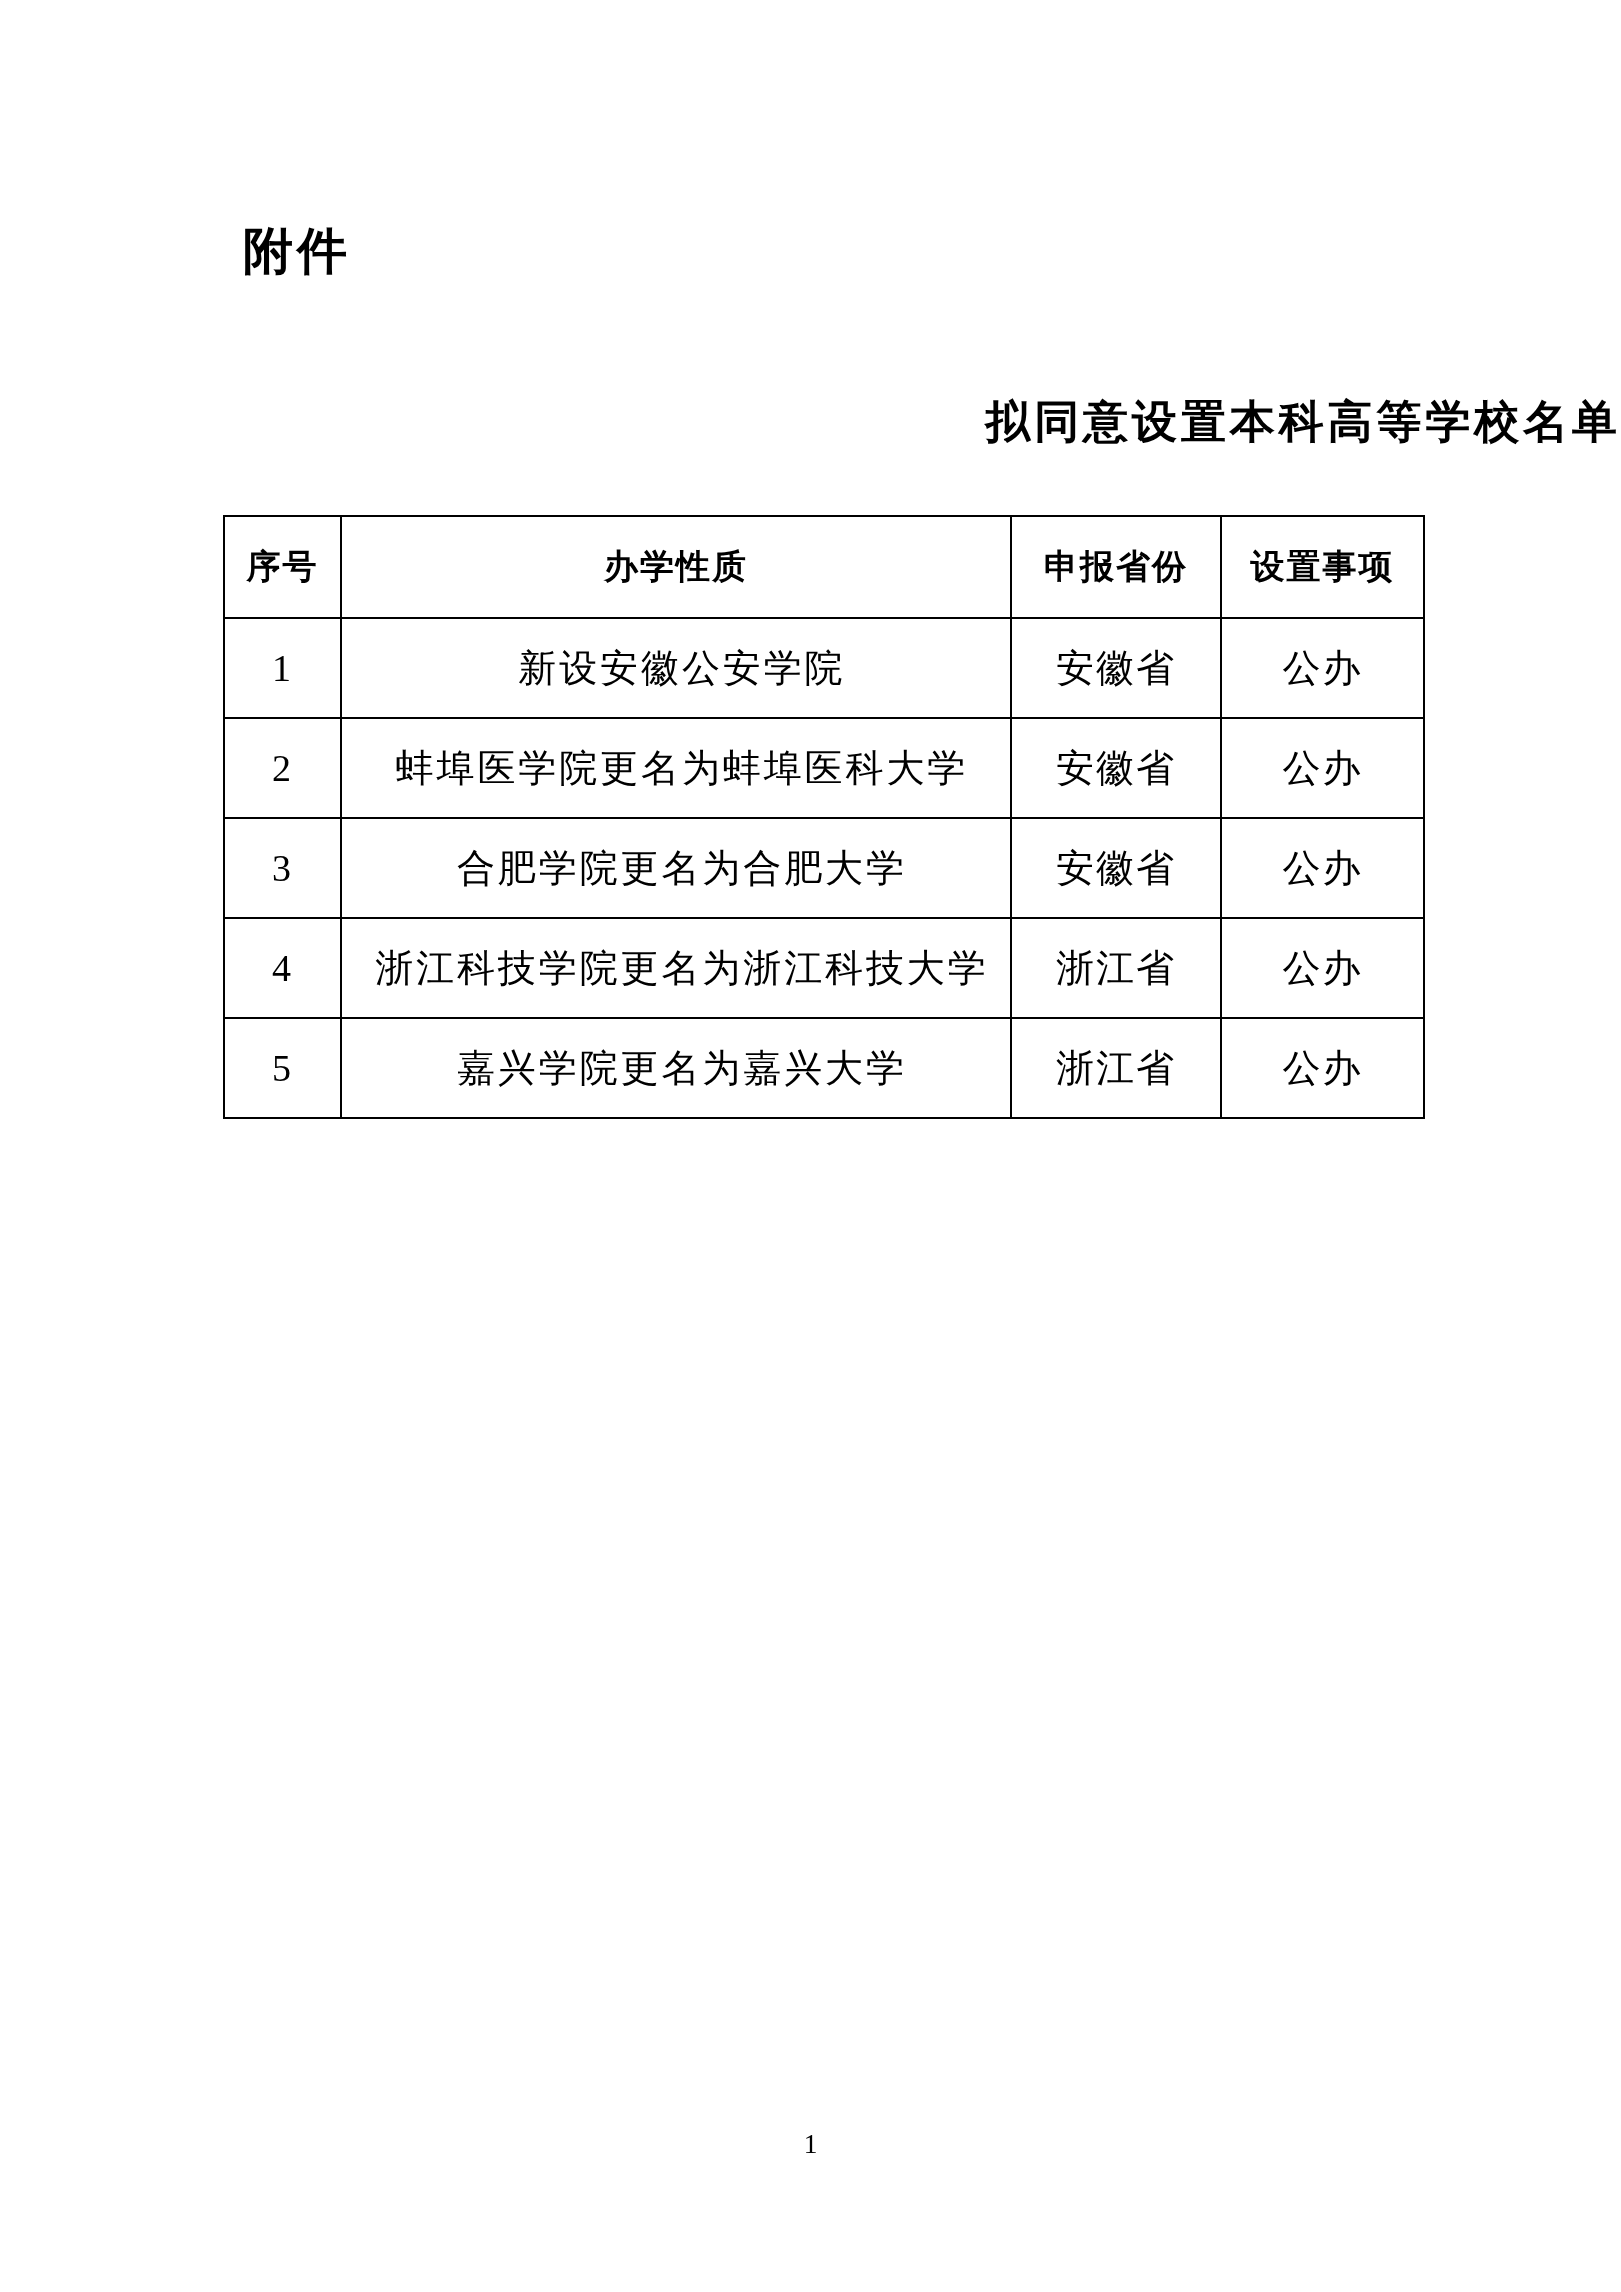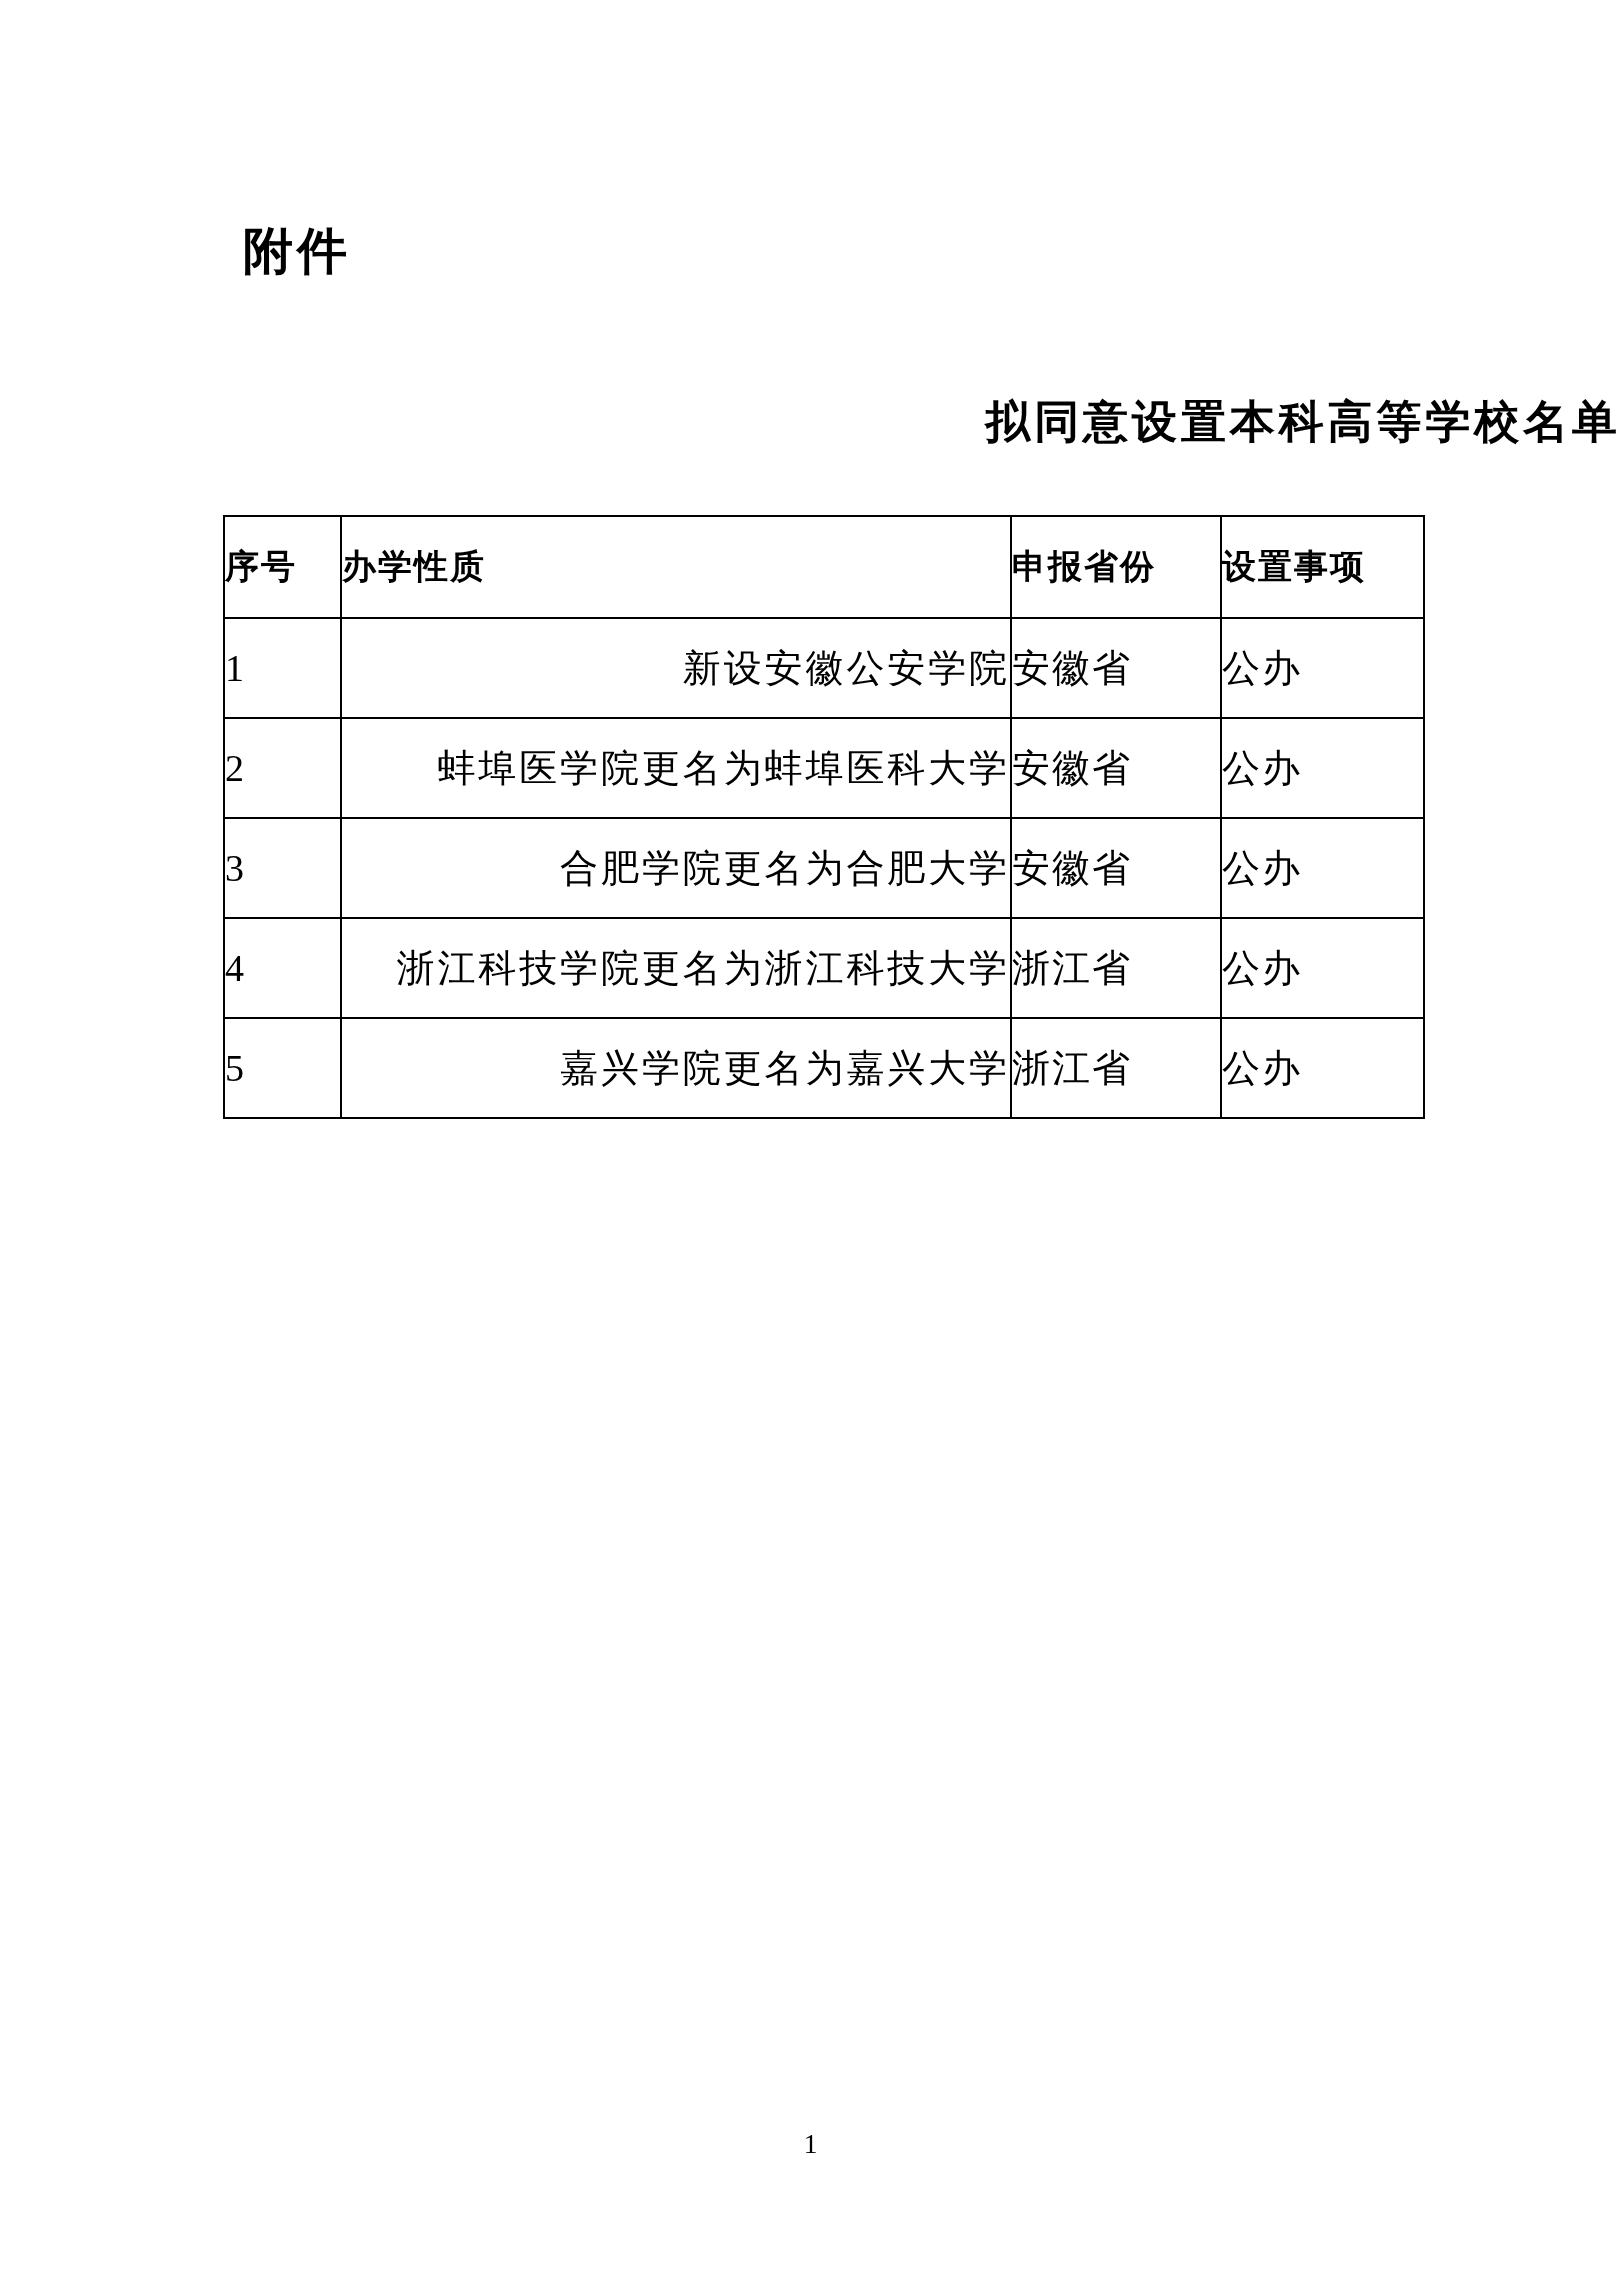--- a/index.html
+++ b/index.html
@@ -44,41 +44,41 @@
     width: 1200px;
     border-collapse: collapse;
     table-layout: fixed;
   }
   .roster col.c-no   { width: 117px; }
   .roster col.c-item { width: 670px; }
   .roster col.c-prov { width: 210px; }
   .roster col.c-nat  { width: 203px; }
   .roster th, .roster td {
     border: 2px solid #000000;
-    text-align: left;
+    text-align: center;
     vertical-align: middle;
     padding: 0;
     overflow: hidden;
   }
   .roster th {
     font-family: "Liberation Sans", "DejaVu Sans", sans-serif;
     font-weight: bold;
     font-size: 34px;
     height: 100px;
     letter-spacing: 2px;
   }
   .roster td {
     font-family: "Liberation Serif", "DejaVu Serif", serif;
     font-weight: normal;
     font-size: 38px;
     height: 98px;
     letter-spacing: 2px;
   }
   .roster td.cell-item {
-    text-align: right;
+    text-align: center;
     padding-left: 11.8px;
     letter-spacing: 2.9px;
   }
   .page-number {
     position: absolute;
     left: 0;
     top: 2129px;
     width: 100%;
     text-align: center;
     font-family: "Liberation Serif", "DejaVu Serif", serif;

